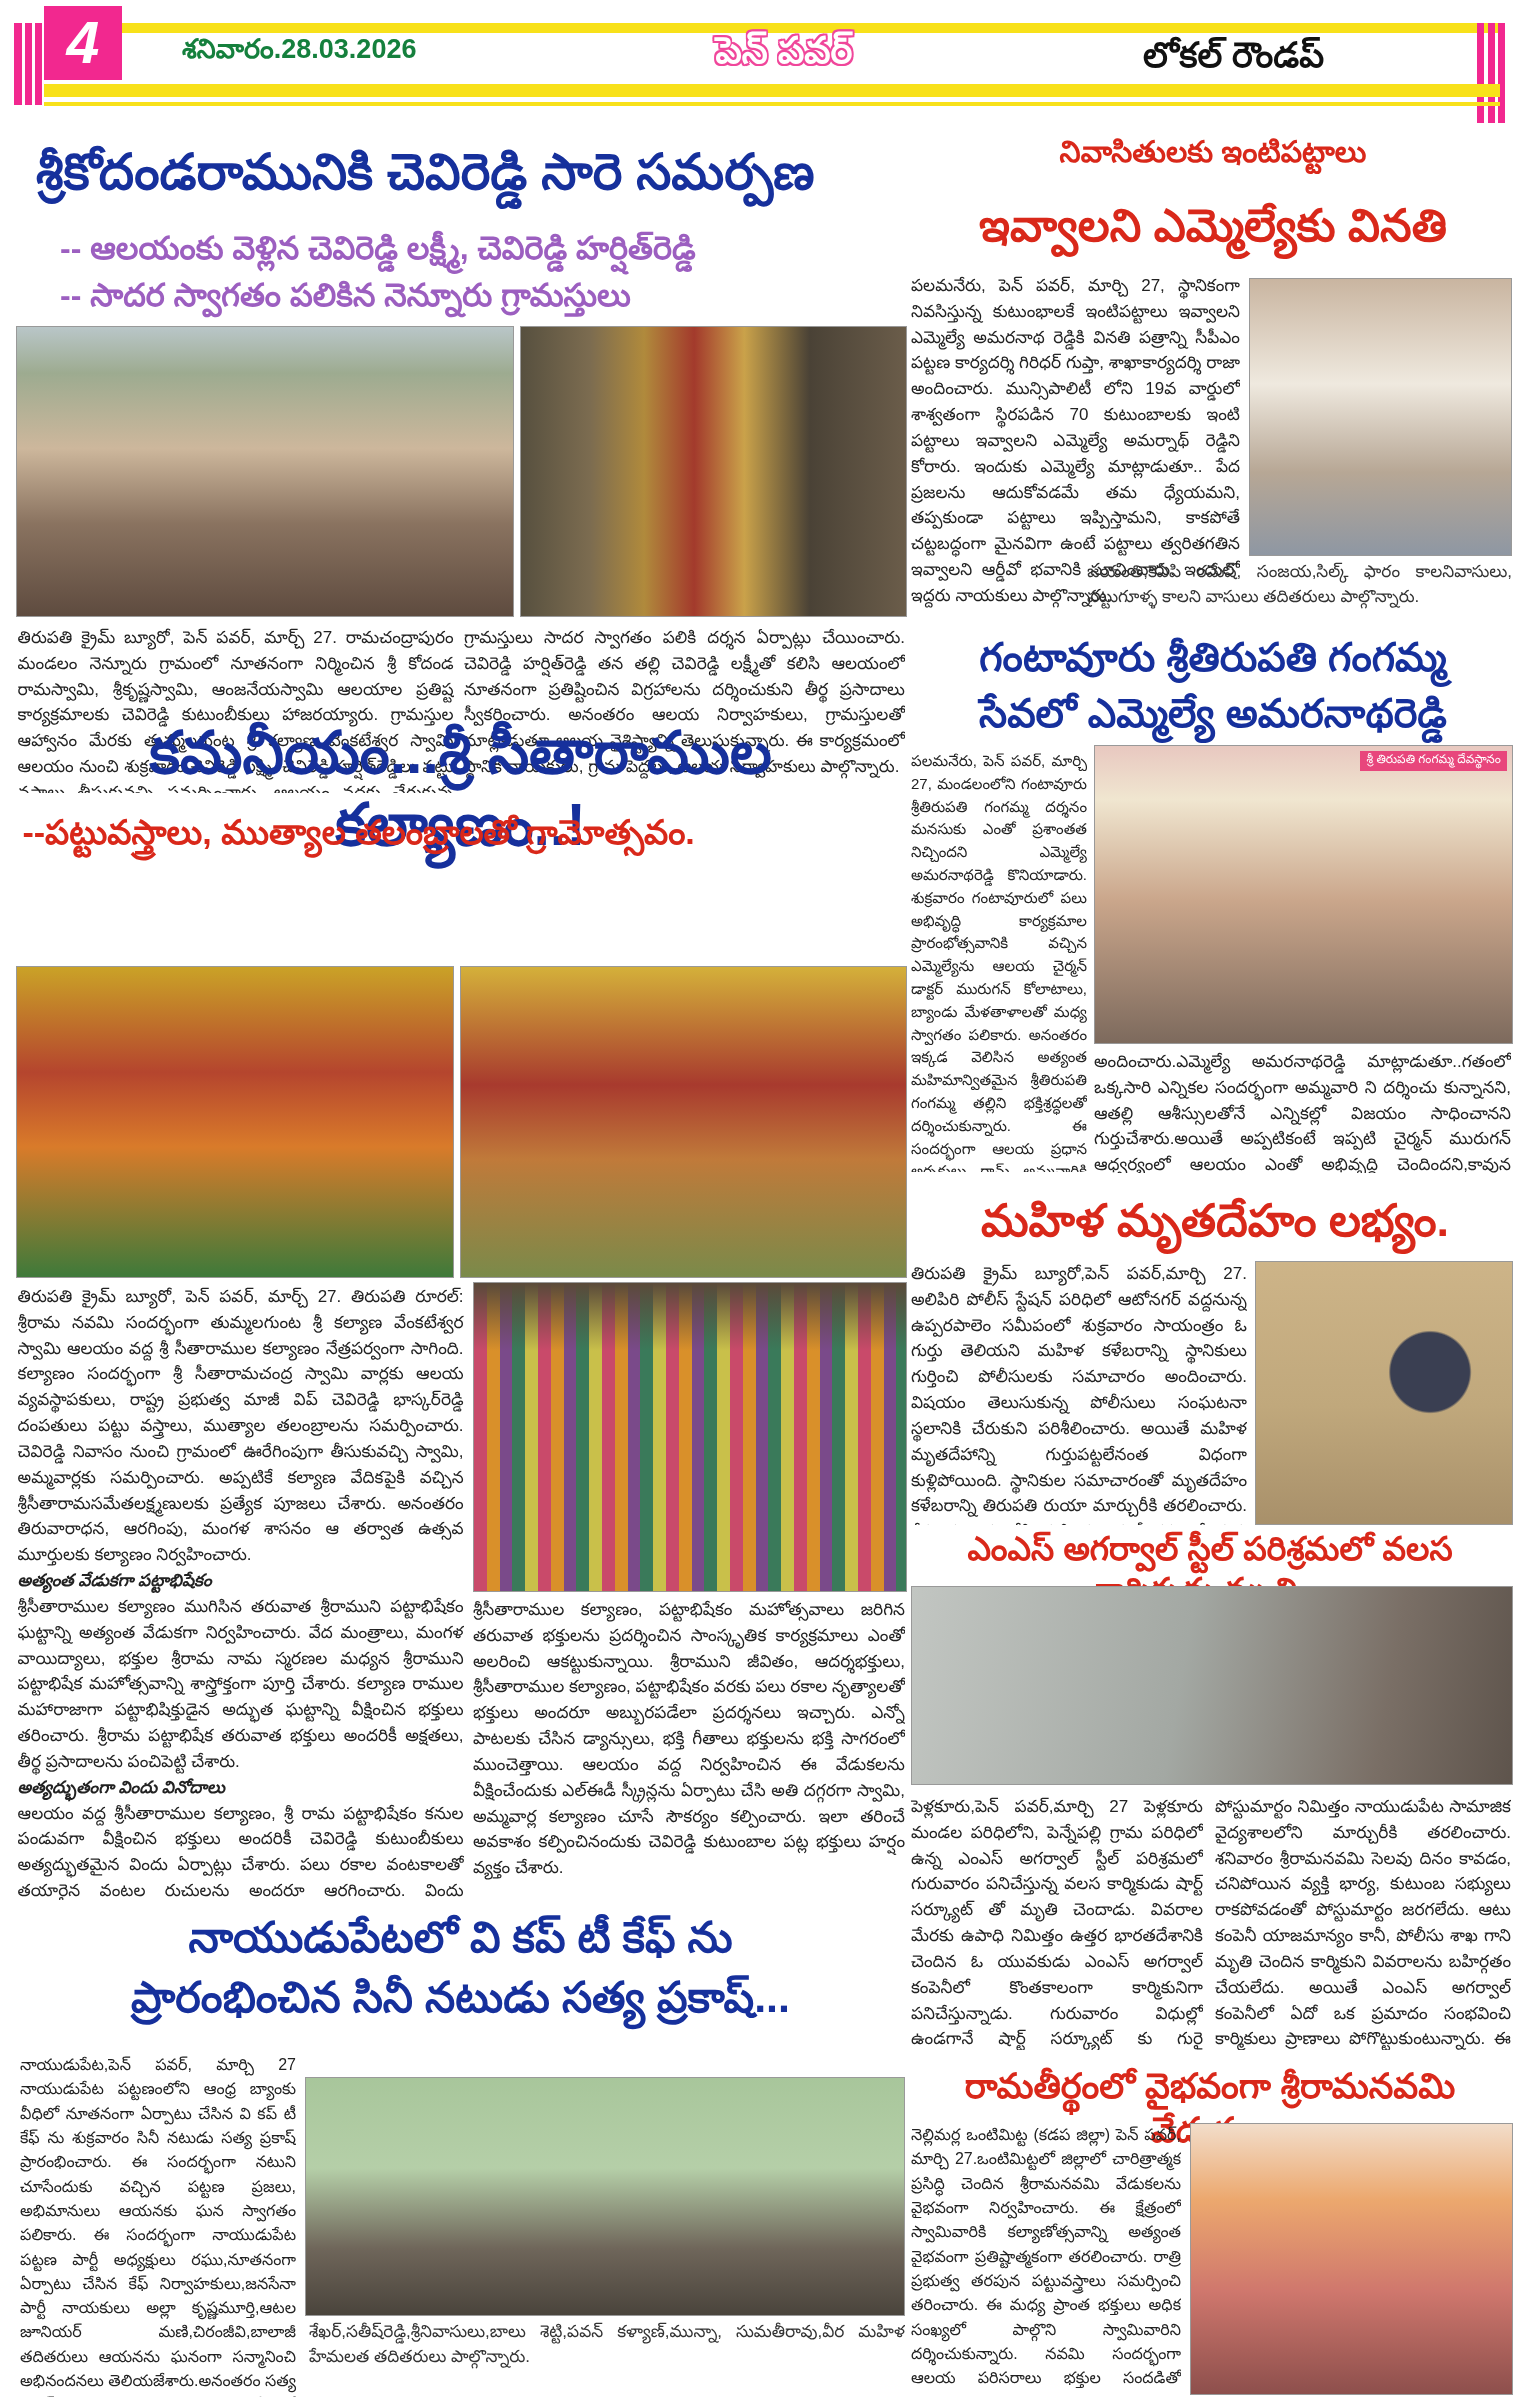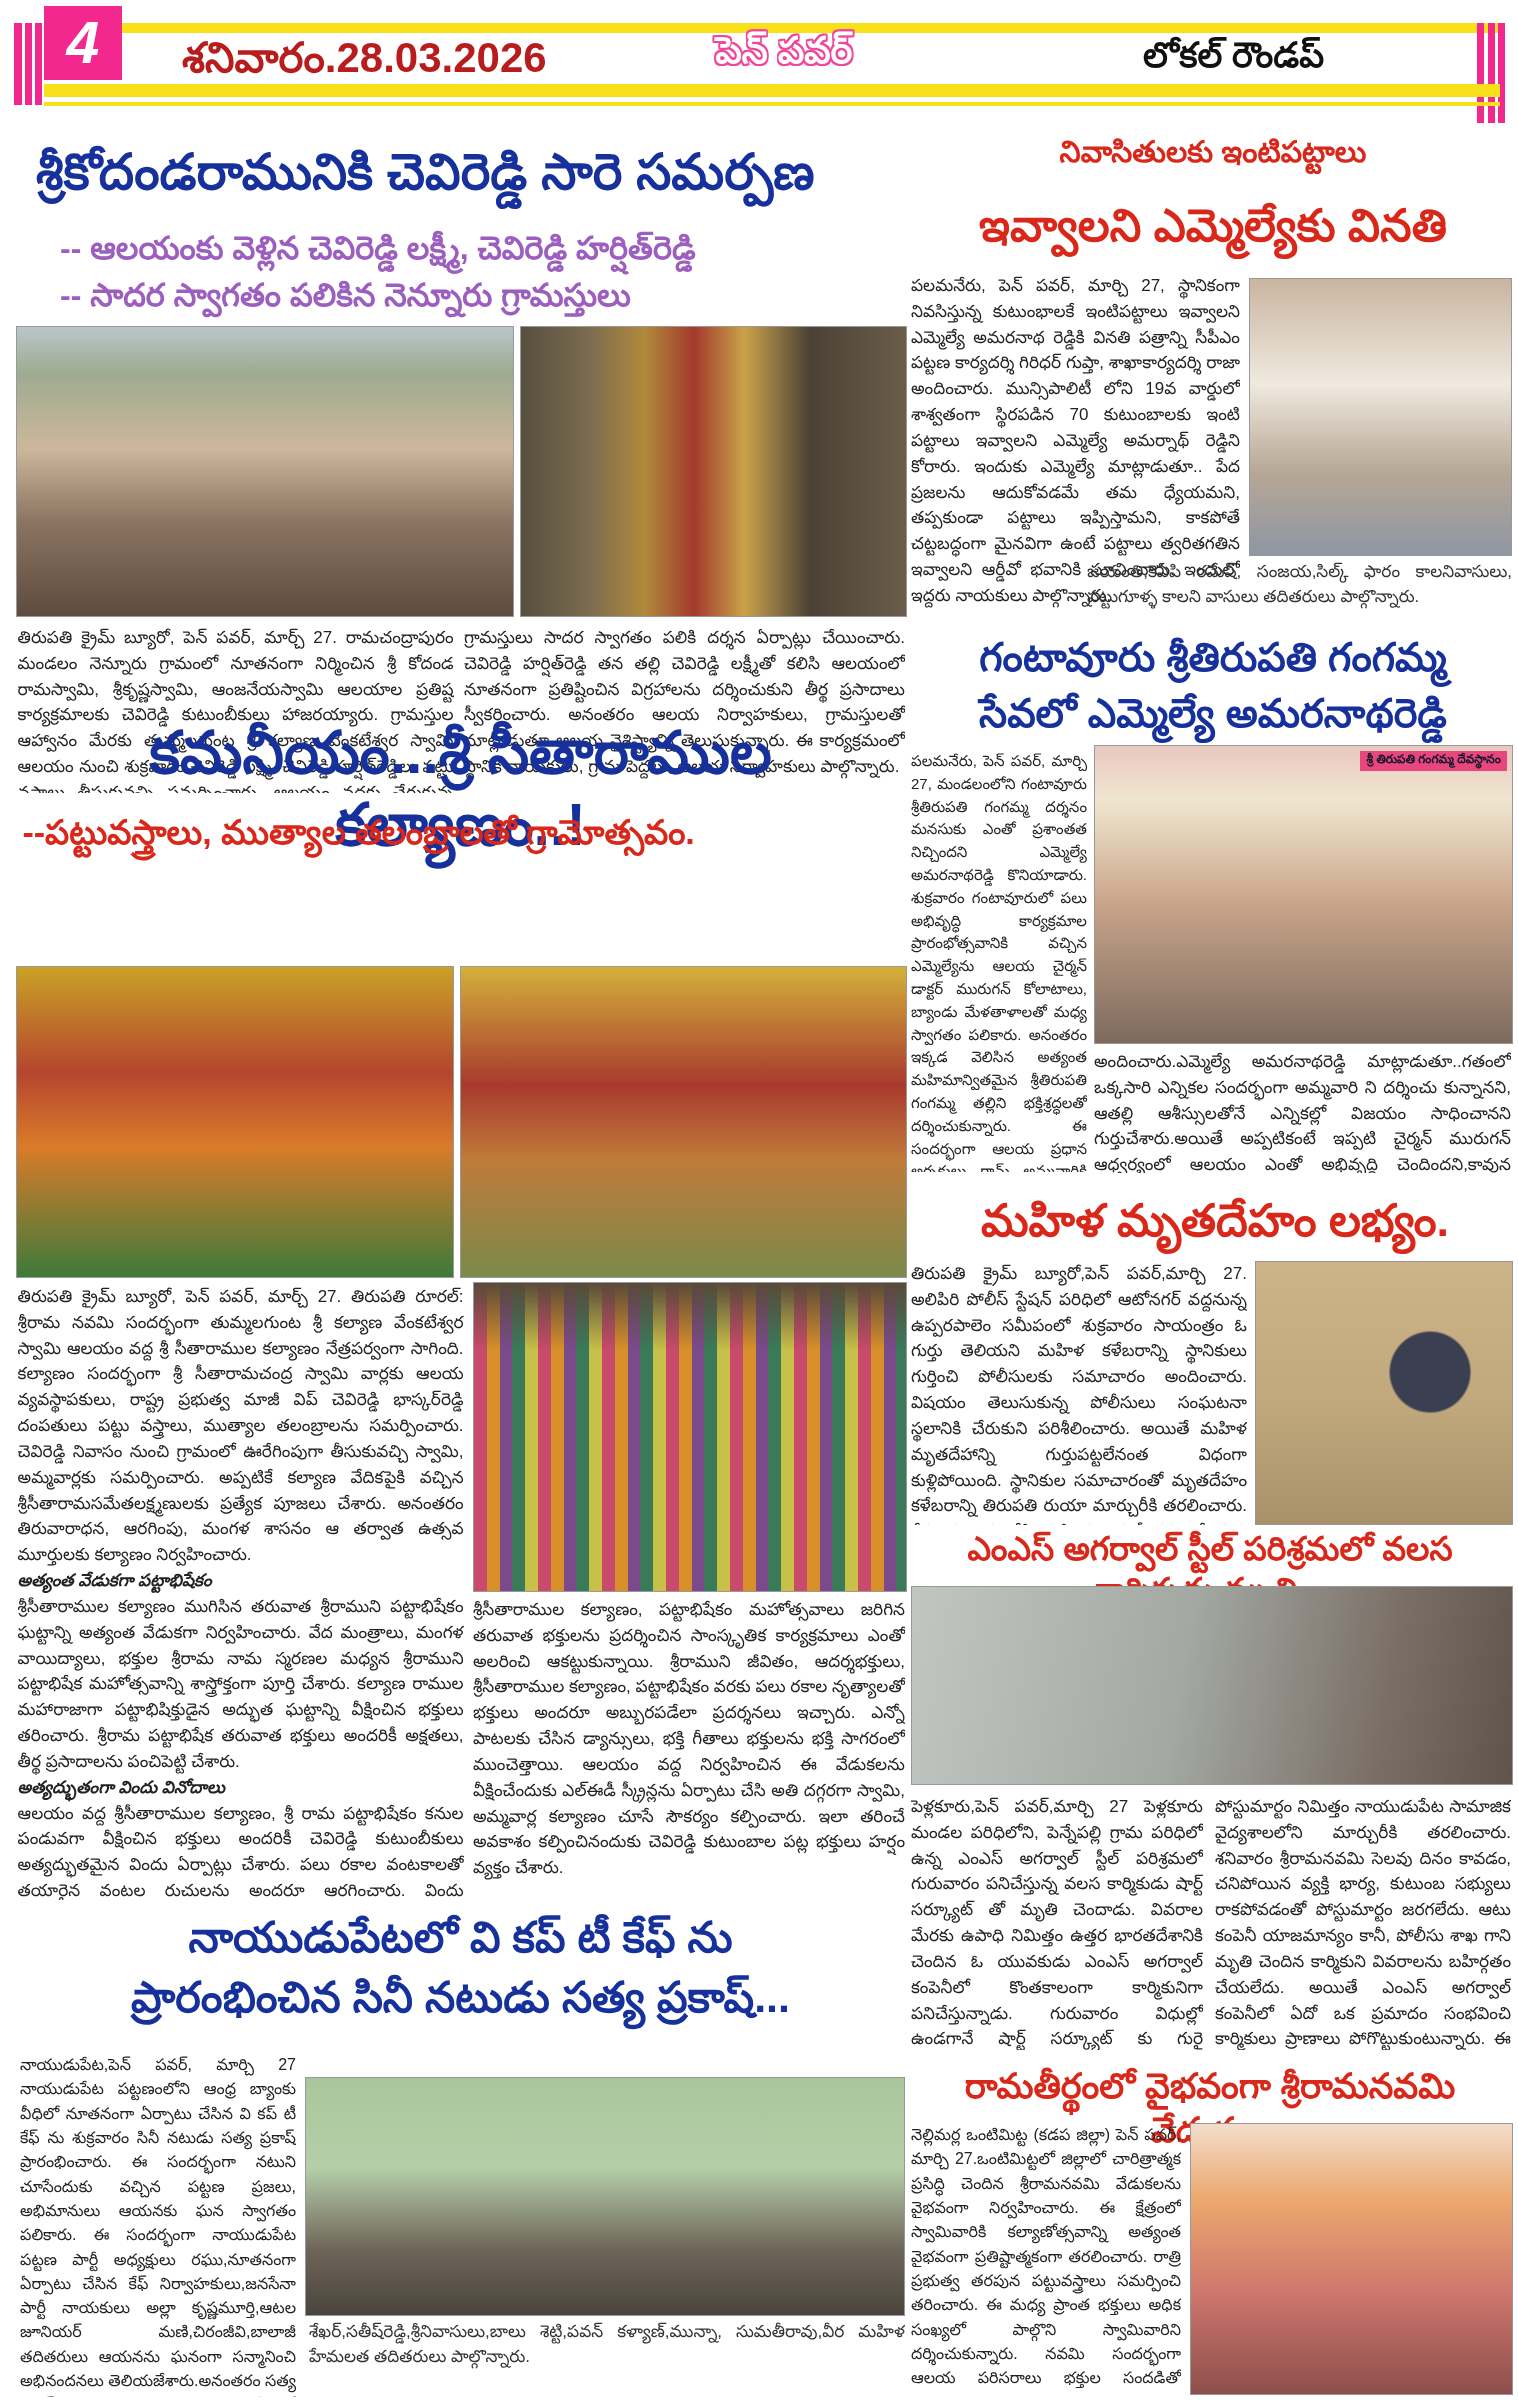--- a/index.html
+++ b/index.html
@@ -4,36 +4,36 @@
 <style>
   html,body{margin:0;padding:0;background:#fff;}
   #page{position:relative;width:1518px;height:2401px;background:#fff;overflow:hidden;
         font-family:"Liberation Sans","DejaVu Sans",sans-serif;color:#1f1f1f;}
   
   .stripe{position:absolute;width:7.2px;background:#f2288f;}
   .yellow-band{position:absolute;background:#f8e11a;}
   .page-badge{position:absolute;left:44px;top:6.4px;width:78px;height:74px;background:#f2288f;
               color:#fff;font-size:59px;font-weight:bold;font-style:italic;
               display:flex;align-items:center;justify-content:center;}
-  .edition-date{position:absolute;left:182px;top:34px;font-size:42px;font-weight:bold;color:#b91c1c;}
+  .edition-date{position:absolute;left:182px;top:34px;font-size:27px;font-weight:bold;color:#15803d;}
   .paper-title{position:absolute;left:676px;top:30px;width:216px;text-align:center;
                font-size:37px;font-weight:bold;color:#fff;
                text-shadow:-1.6px 0 #f0479b,1.6px 0 #f0479b,0 -1.6px #f0479b,0 1.6px #f0479b,
                            -1.6px -1.6px #f0479b,1.6px 1.6px #f0479b,-1.6px 1.6px #f0479b,1.6px -1.6px #f0479b;
                border-bottom:4.8px double #f0479b;padding-bottom:4.8px;}
   .section-title{position:absolute;left:1143px;top:35px;font-size:35px;font-weight:bold;color:#111;}
   
   .hl-blue{position:absolute;color:#16309c;font-weight:bold;line-height:1.22;}
   .hl-red{position:absolute;color:#d9281a;font-weight:bold;line-height:1.25;}
   .sub-purple{position:absolute;color:#9c5fc0;font-weight:bold;margin-left:40px;}
   .body-col{position:absolute;font-size:17px;line-height:1.52;text-align:justify;
             overflow:hidden;color:#222;}
   .caption{position:absolute;font-size:17px;line-height:1.45;color:#333;text-align:justify;overflow:hidden;}
   .photo{position:absolute;border:0.8px solid #999;}
-  .sign{position:absolute;background:#e8467c;color:#0f172a;font-size:12px;padding:1.6px 6.4px;white-space:nowrap;overflow:hidden;font-weight:bold;}
+  .sign{position:absolute;background:#e8467c;color:#ffffff;font-size:12px;padding:1.6px 6.4px;white-space:nowrap;overflow:hidden;}
   
   .ph-a1{background:linear-gradient(180deg,#b9c6c8 0%,#9dab90 16%,#cdb79c 42%,#8a7360 68%,#5e4b3f 100%);}
   .ph-a2{background:linear-gradient(90deg,#57503f 0%,#7c6c50 18%,#b08a3c 32%,#a33a2c 45%,#caa24a 58%,#4a4236 75%,#6b5d4a 100%);}
   .ph-b{background:linear-gradient(180deg,#c9b5a0 0%,#efe9df 38%,#b7a795 70%,#8e97a3 100%);}
   .ph-c{background:linear-gradient(180deg,#e8c8c0 0%,#f0e6d0 18%,#caa68b 52%,#7d6a5d 100%);}
   .ph-d{background:radial-gradient(circle at 68% 42%,#3a3f52 0 17%,rgba(0,0,0,0) 18%),
              linear-gradient(180deg,#cdb488 0%,#c0a87c 55%,#a8906a 100%);}
   .ph-e{background:linear-gradient(100deg,#c2c6c2 0%,#a3a8a3 45%,#7a6f66 78%,#5e544c 100%);}
   .ph-f{background:linear-gradient(180deg,#a8c69b 0%,#b5cfa8 38%,#6f665a 72%,#4a443c 100%);}
   .ph-g{background:linear-gradient(180deg,#f2ddca 0%,#eca86e 28%,#cf776d 62%,#8d4f4c 100%);}

